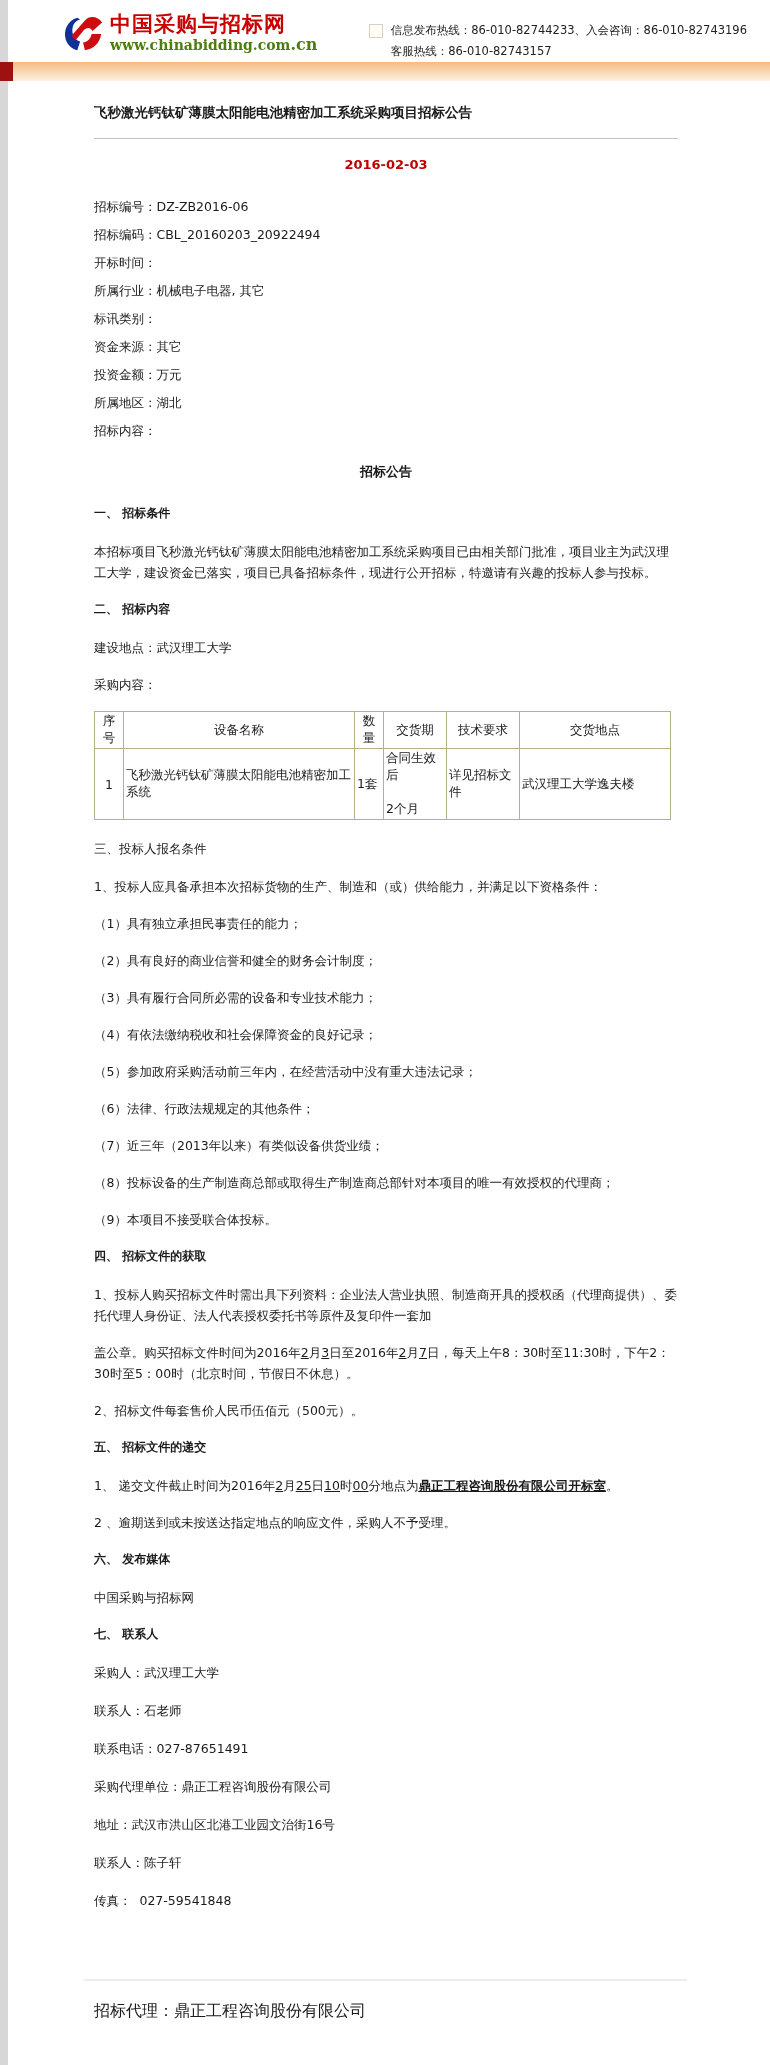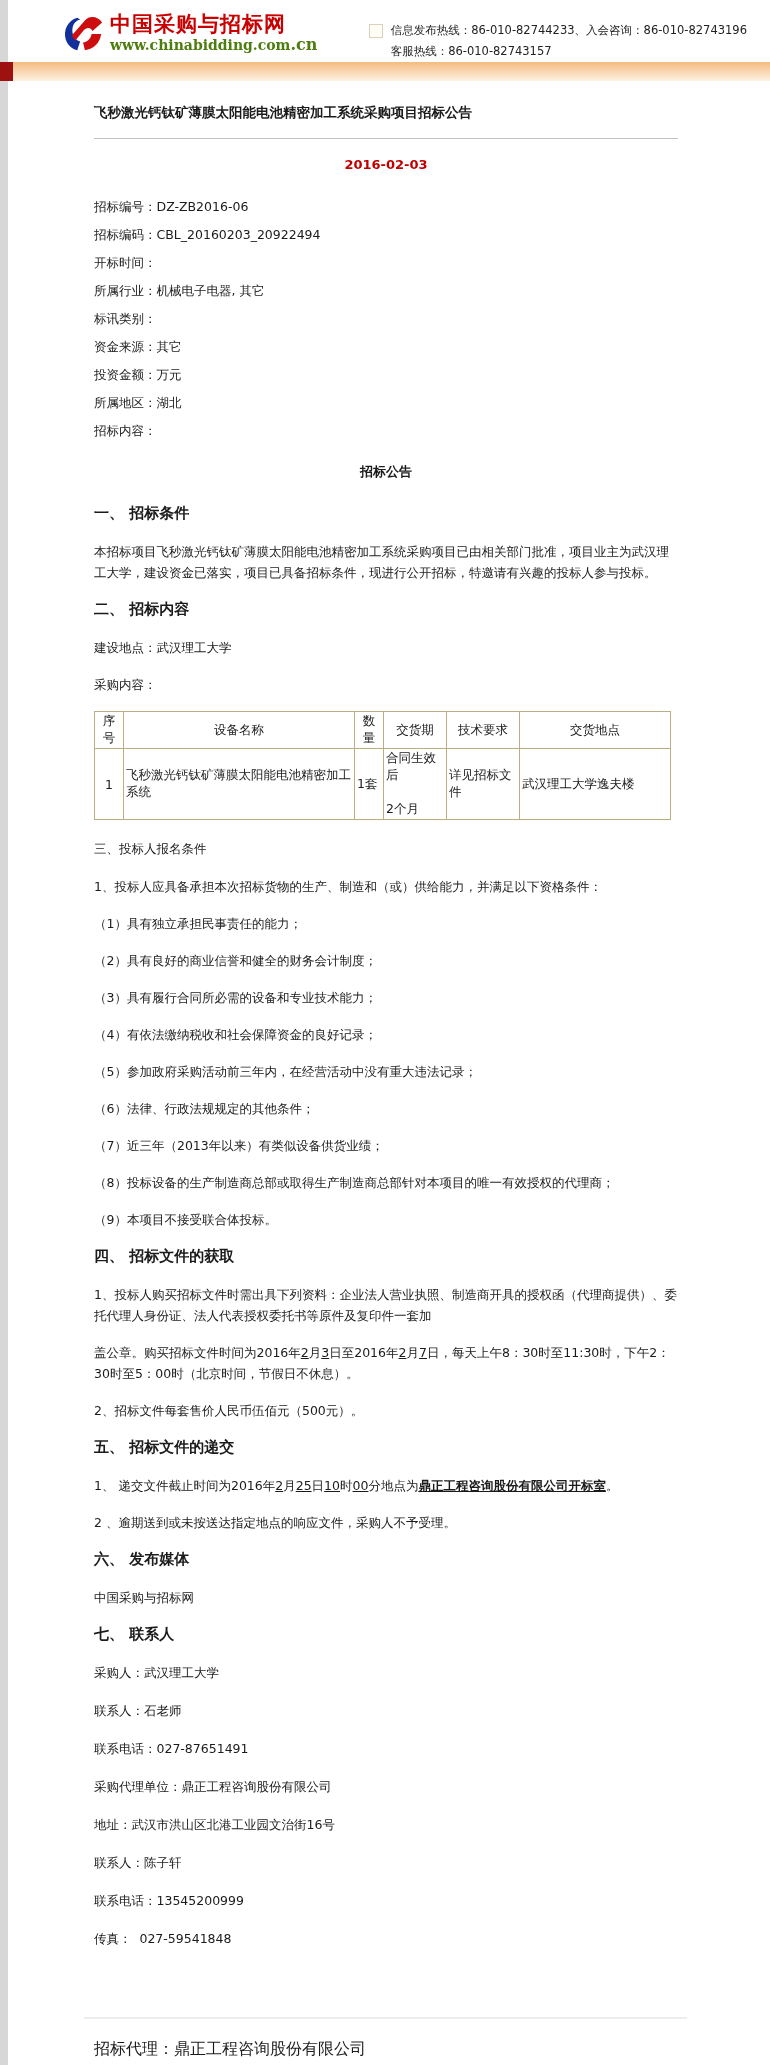--- a/index.html
+++ b/index.html
@@ -21,21 +21,21 @@
   .orange-bar{height:19px;background:linear-gradient(to bottom,#f4ba80,#fdf2e3);position:relative;}
   .red-chip{position:absolute;left:0;top:0;width:13px;height:19px;background:#9d1111;}
 
   
   .content{padding:14px 92px 0 94px;font-size:12.5px;}
   .doc-title{font-weight:bold;font-size:13.5px;margin:8px 0 0;line-height:19px;}
   .title-rule{border:0;border-top:1px solid #c3c3c3;margin:16px 0 0;}
   .pub-date{text-align:center;color:#c00000;font-weight:bold;font-size:13px;margin:18px 0 26px;}
   .meta-line{margin:0 0 11px;line-height:17px;}
   .notice-heading{text-align:center;font-weight:bold;font-size:13px;margin:24px 0 22px;}
-  .sec-heading{font-weight:bold;font-size:15px;margin:0 0 17px;line-height:21px;}
+  .sec-heading{font-weight:bold;font-size:12px;margin:0 0 17px;line-height:21px;}
   .sec-heading.normal{font-weight:normal;font-size:12.5px;}
   .para{margin:0 0 16px;line-height:21px;}
   .gap-lg{margin-top:15px;}
   .uline{text-decoration:underline;}
   .venue{font-weight:bold;text-decoration:underline;}
   .contact-line{margin:0 0 17px;line-height:21px;white-space:pre-wrap;}
 
   
   table.goods{border-collapse:collapse;margin:2px 0 18px;table-layout:fixed;}
   .goods th,.goods td{border:1px solid #b9ae85;font-size:12.5px;font-weight:normal;padding:1px 2px;background:#fff;}
@@ -164,21 +164,20 @@
     <p class="para">中国采购与招标网</p>
 
     <h2 class="sec-heading">七、 联系人</h2>
     <div>
         <p class="contact-line">采购人：武汉理工大学</p>
         <p class="contact-line">联系人：石老师</p>
         <p class="contact-line">联系电话：027-87651491</p>
         <p class="contact-line">采购代理单位：鼎正工程咨询股份有限公司</p>
         <p class="contact-line">地址：武汉市洪山区北港工业园文治街16号</p>
         <p class="contact-line">联系人：陈子轩</p>
-        <p class="contact-line">联系电话：13545200999</p>
         <p class="contact-line">传真：  027-59541848</p>
       </div>
 
     <div class="footer">
       <hr class="footer-sep">
       <p class="footer-line">招标代理：鼎正工程咨询股份有限公司</p>
 
     </div>
   </div>
 </div>

